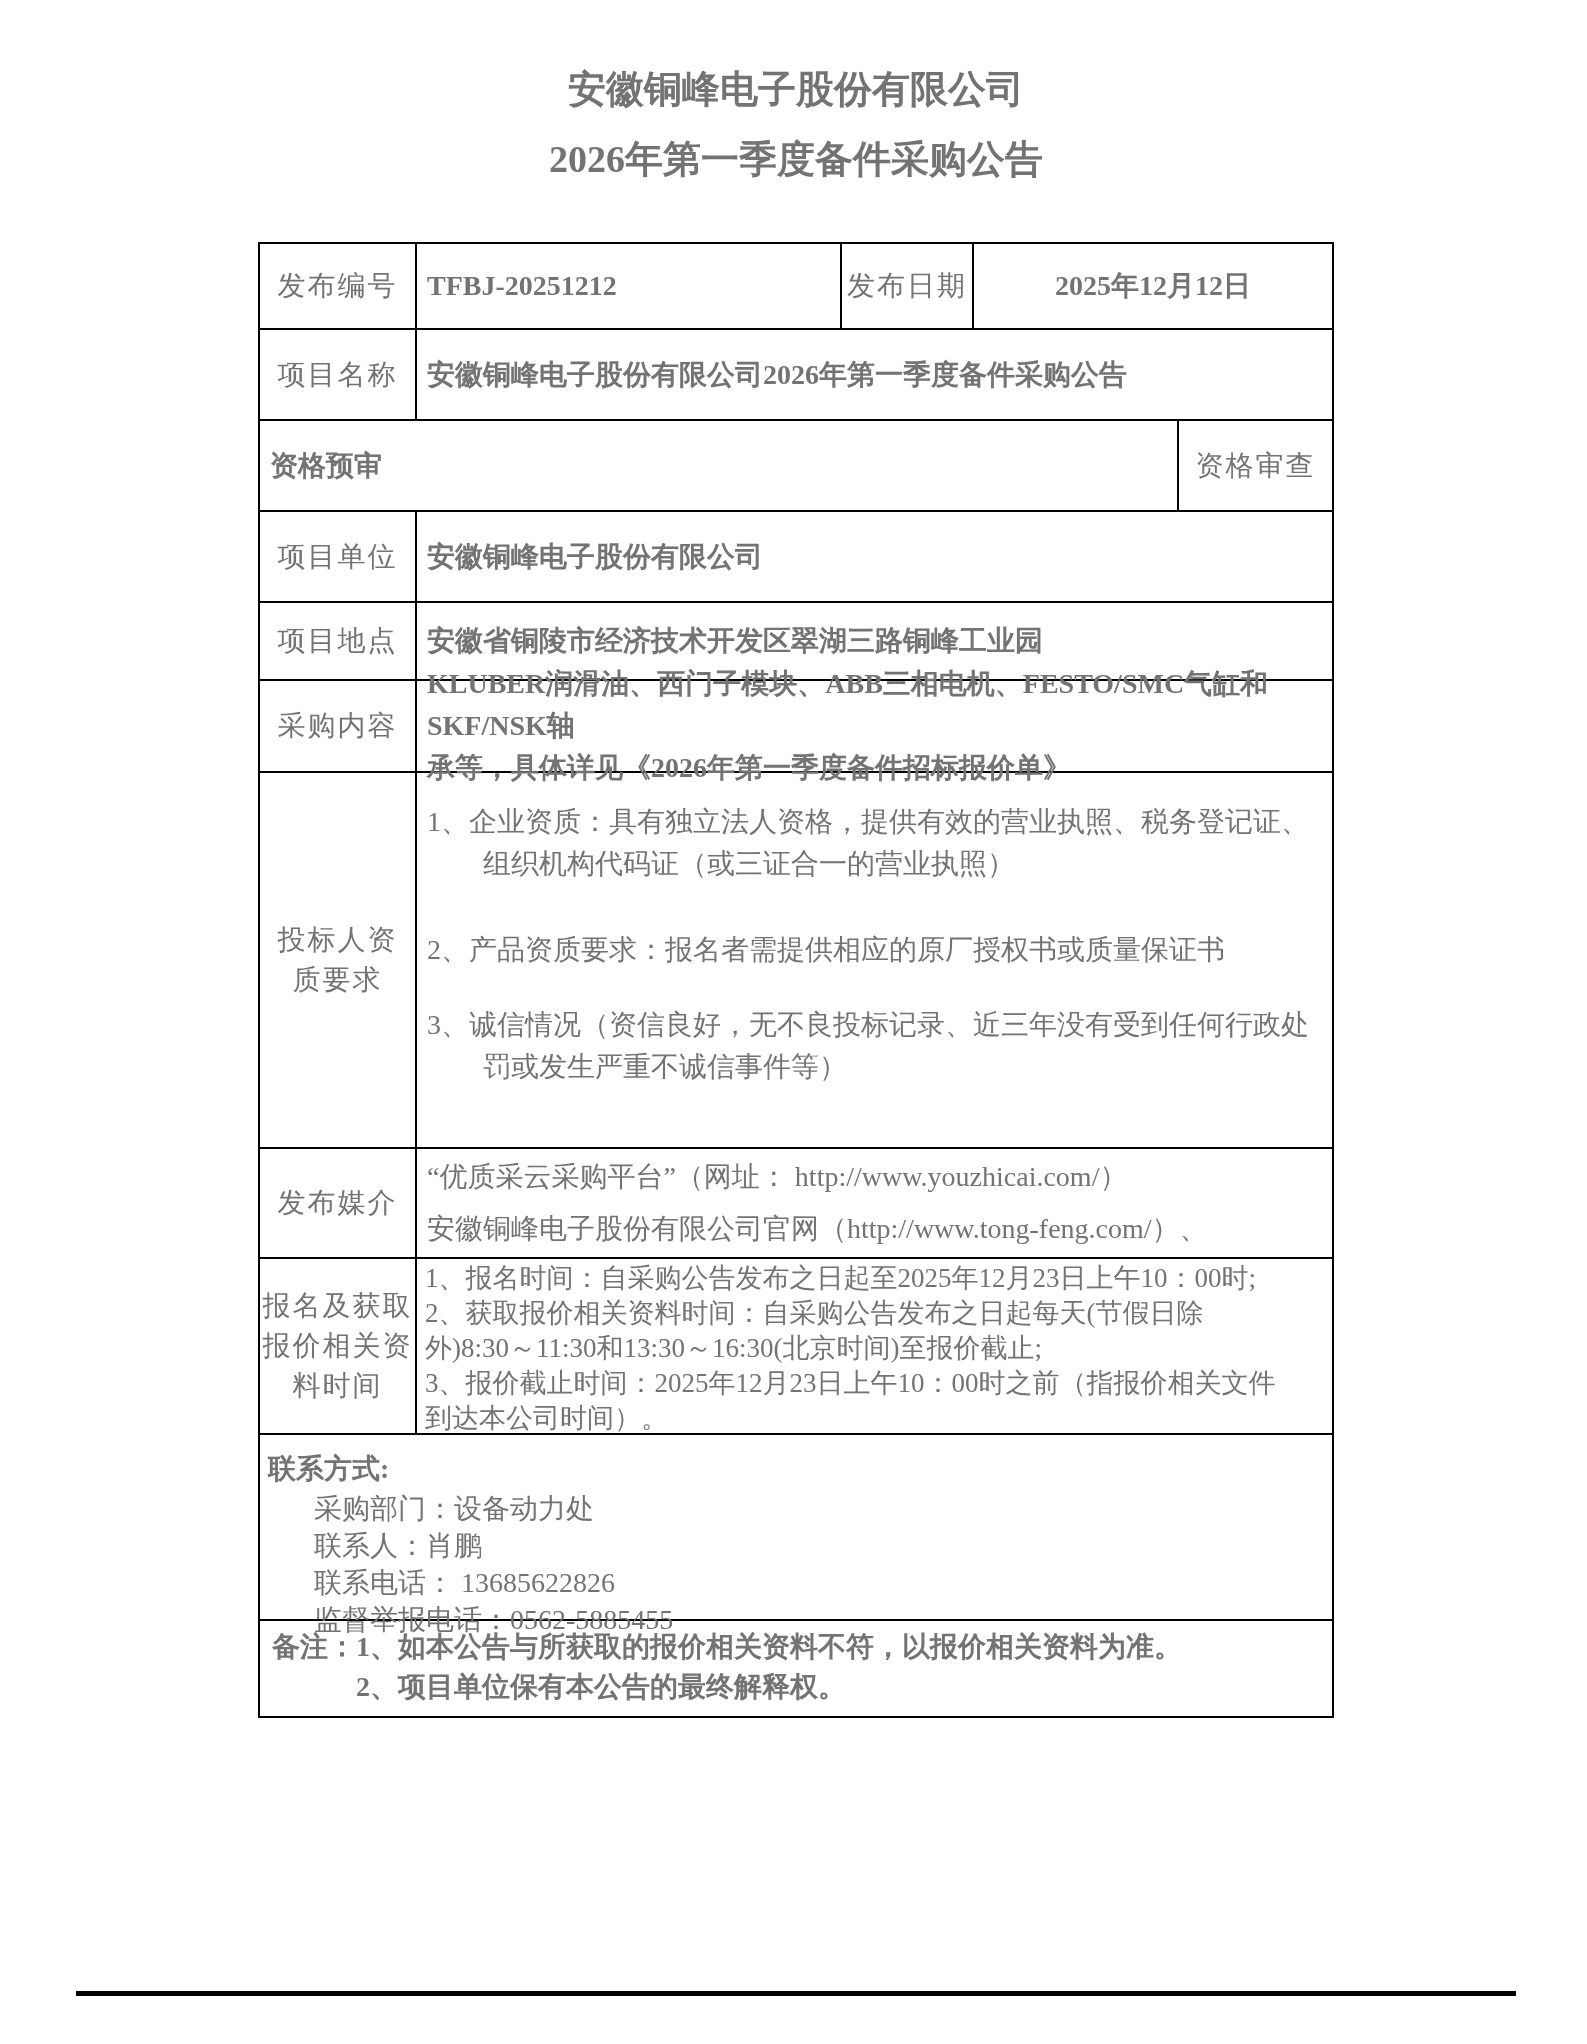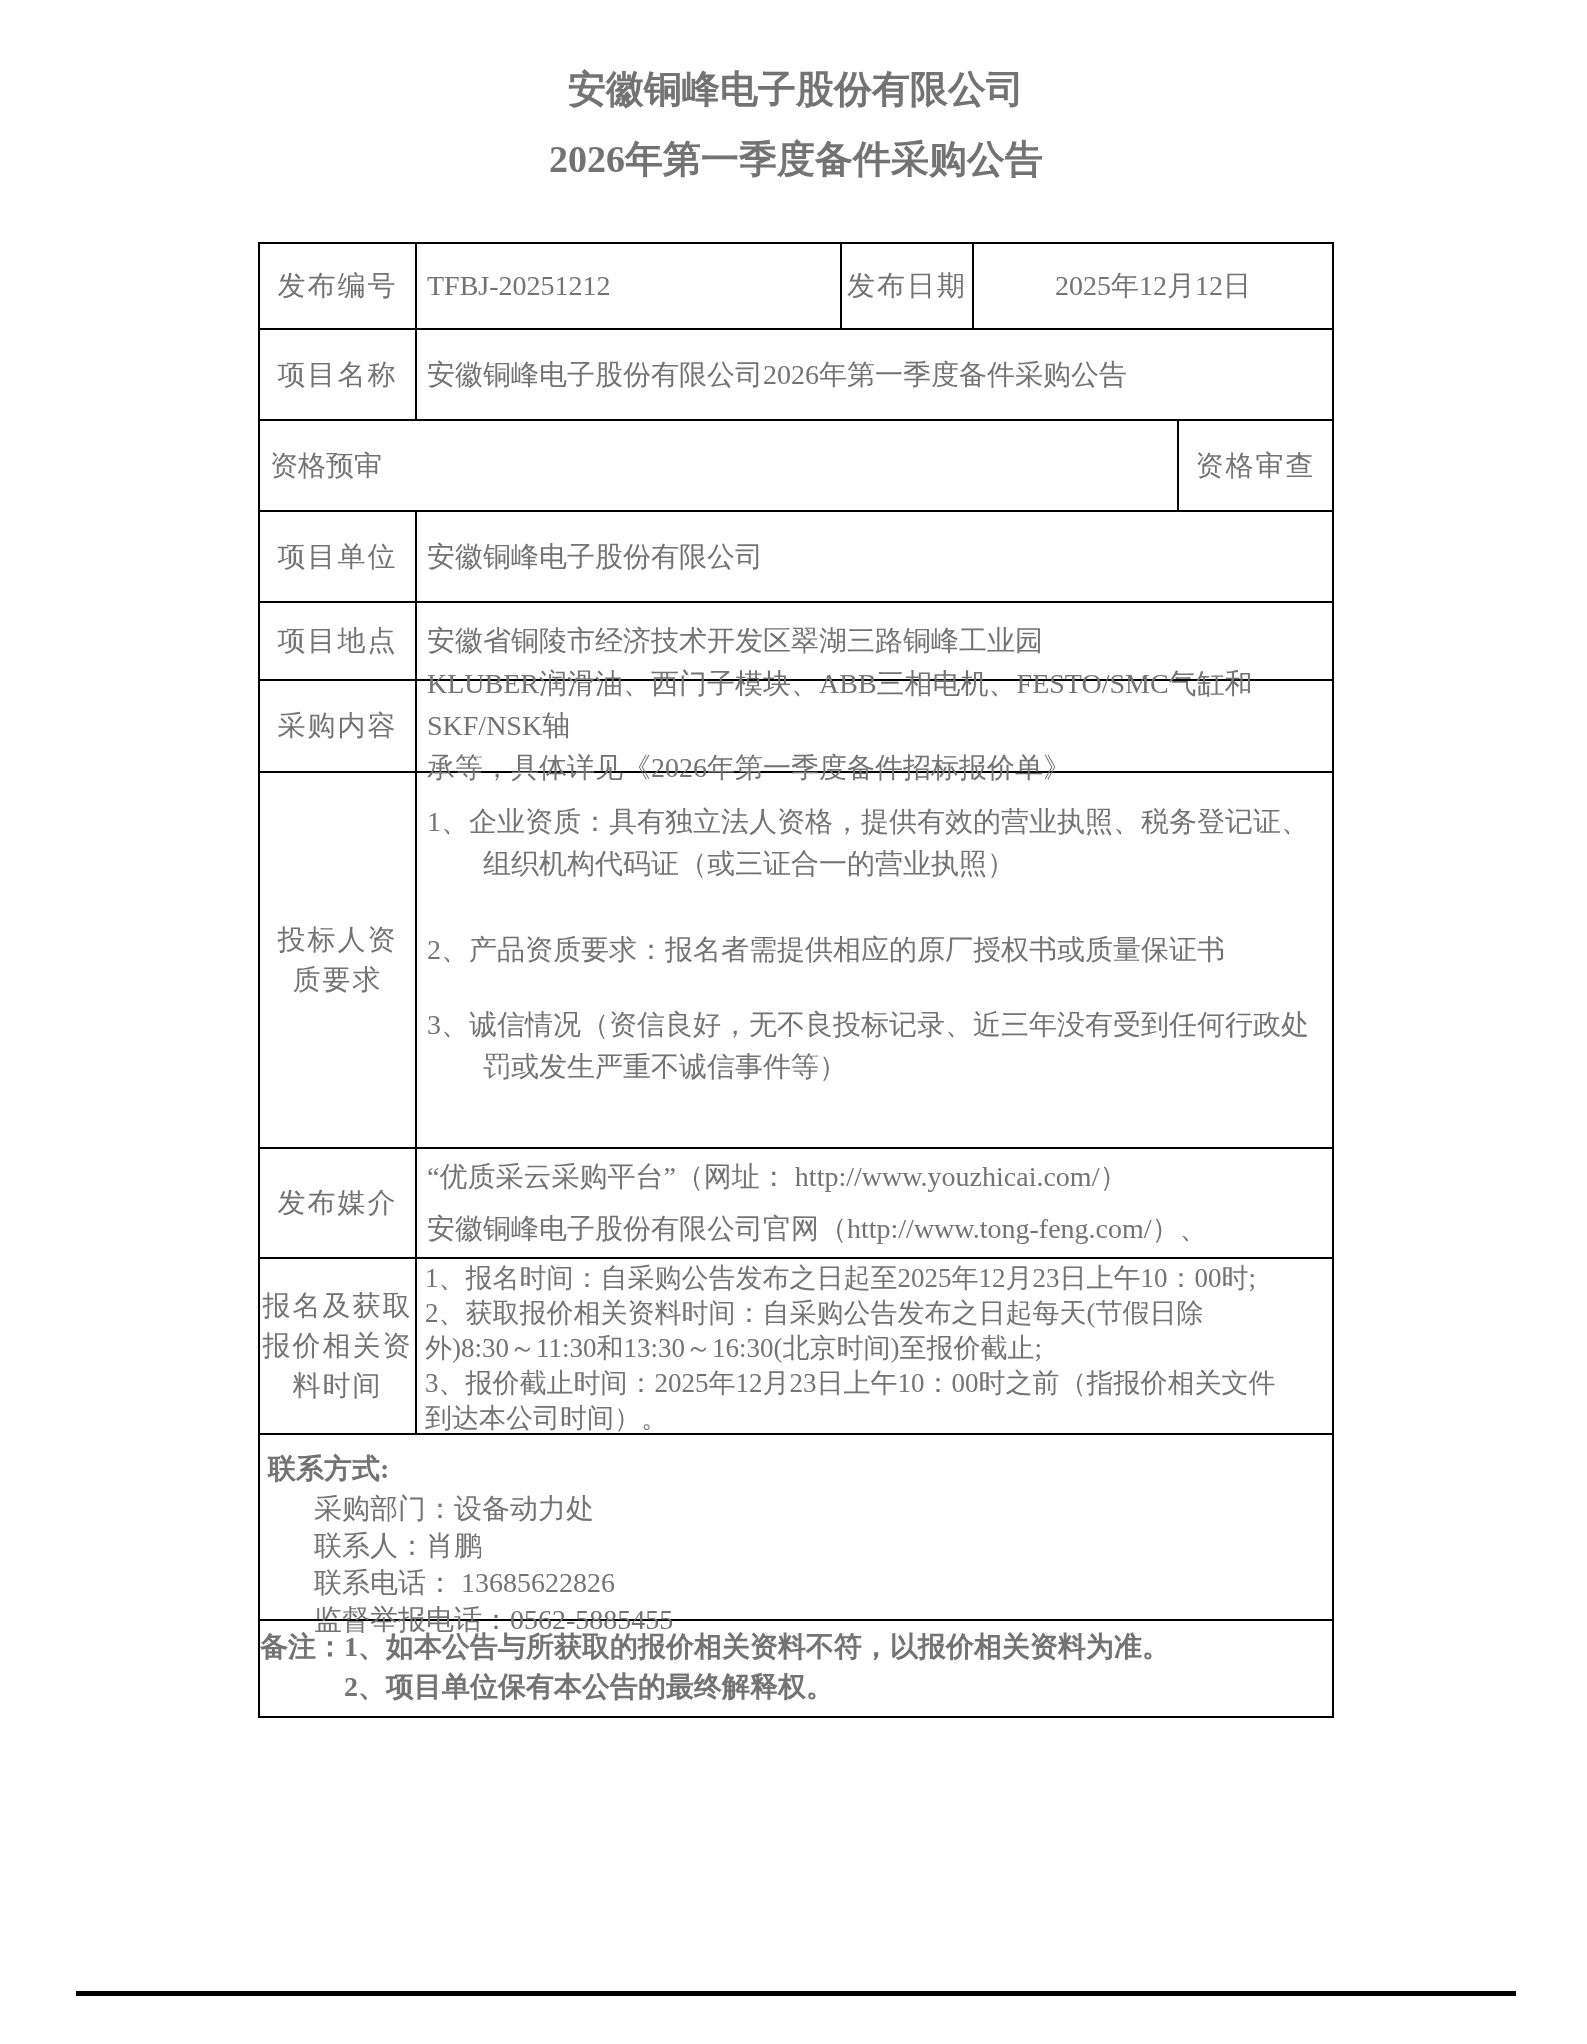--- a/index.html
+++ b/index.html
@@ -32,21 +32,21 @@
 
   .label {
     flex:0 0 155px;
     display:flex; align-items:center; justify-content:center;
     text-align:center; font-weight:normal; letter-spacing:2px;
     white-space:pre-line; line-height:40px;
   }
   .w132 { flex:0 0 132px; }
   .vcell {
     flex:1; display:flex; align-items:center;
-    padding:14px 10px; line-height:42px; white-space:pre-line;
+    padding:14px 10px; line-height:42px; white-space:pre-line;font-weight:bold;
   }
   .fixed425 { flex:0 0 425px; }
   .centered { justify-content:center; text-align:center; }
 
   .r1 { height:84px; }
   .r2 { height:91px; }
   .r3 { height:91px; }
   .r4 { height:91px; }
   .r5 { height:78px; }
   .r6 { height:92px; }
@@ -66,21 +66,21 @@
   .media-cell { flex:1; padding:2px 10px; }
   .media-line { line-height:52px; white-space:pre-line; }
 
   .sched-cell { flex:1; padding:2px 8px; font-size:27px; }
   .sched-item { line-height:35px; white-space:pre-line; }
 
   .full { flex:1; padding:13px 8px; }
   .contact-heading { font-weight:bold; line-height:42px; }
   .contact-line { padding-left:46px; line-height:37px; }
 
-  .remarks-cell { flex:1; padding:6px 0; font-weight:bold; }
+  .remarks-cell { flex:1; padding:6px 12px; font-weight:bold; }
   .remark-line { line-height:40px; }
   .remark-2 { padding-left:84px; }
 
   .footer-line {
     position:absolute; left:76px; top:1991px;
     width:1440px; height:5px; background:#000000;
   }
 </style>
 </head>
 <body>

